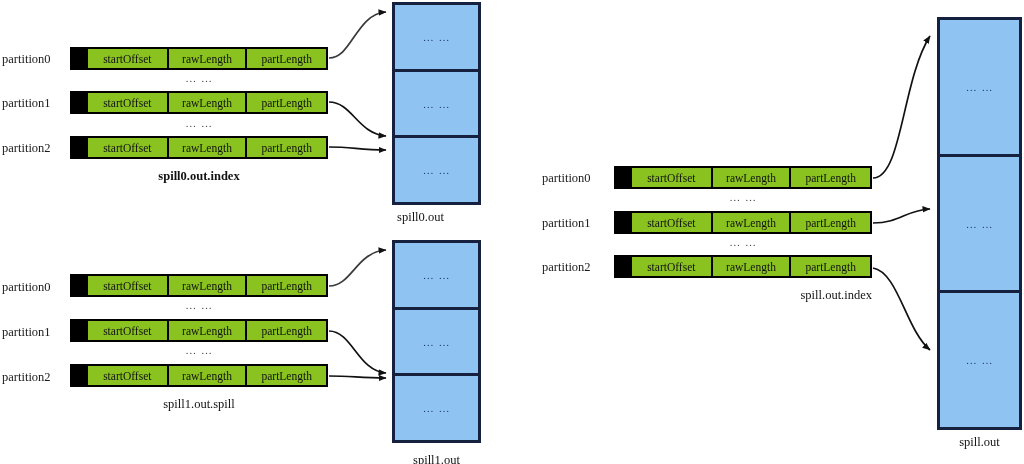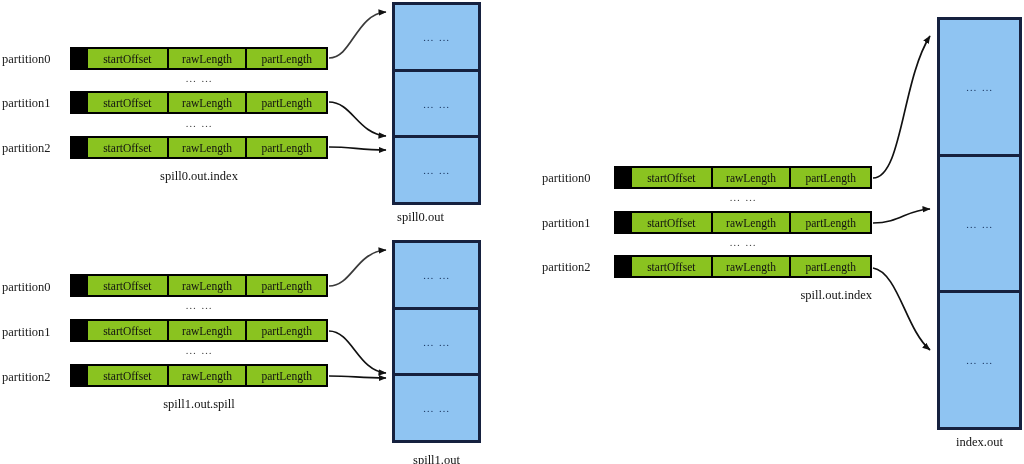--- a/index.html
+++ b/index.html
@@ -130,21 +130,21 @@
 
     <div class="ellipsis-sep" style="left:70px; top:118px; width:258px;">… …</div>
 
     <div class="part-label" style="left:2px; top:142px;">partition2</div>
     <div class="field-row" style="left:70px; top:136px; width:258px; height:23px;">
       <div class="field-cell" style="width:86px;">startOffset</div>
       <div class="field-cell" style="width:84px;">rawLength</div>
       <div class="field-cell" style="width:84px;">partLength</div>
     </div>
 
-    <div class="caption" style="left:70px; top:170px; width:258px;">spill0.out.index</div>
+    <div class="caption" style="left:70px; top:170px; width:258px;font-weight:bold;">spill0.out.index</div>
   </div>
 
   <div class="file-col" style="left:392px; top:2px; width:89px; height:203px;">
     <div class="file-seg">… …</div>
     <div class="file-seg">… …</div>
     <div class="file-seg">… …</div>
   </div>
   <div class="caption" style="left:376px; top:211px; width:89px;">spill0.out</div>
 
   <div class="index-group">
@@ -212,21 +212,21 @@
     </div>
 
     <div class="caption" style="left:614px; top:289px; width:258px;text-align:right;">spill.out.index</div>
   </div>
 
   <div class="file-col" style="left:937px; top:17px; width:85px; height:413px;">
     <div class="file-seg">… …</div>
     <div class="file-seg">… …</div>
     <div class="file-seg">… …</div>
   </div>
-  <div class="caption" style="left:937px; top:436px; width:85px;">index.out</div>
+  <div class="caption" style="left:937px; top:436px; width:85px;">spill.out</div>
 
   <svg class="arrows" viewBox="0 0 1024 464">
     <defs>
       <marker id="ah" markerWidth="9" markerHeight="9" refX="7.5" refY="3.2" orient="auto" markerUnits="userSpaceOnUse">
         <path d="M0,0 L8,3.2 L0,6.4 z" fill="#111111"></path>
       </marker>
     </defs>
 
     <path d="M329,58 C352,58 356,14 386,12" fill="none" stroke="#3a3a3a" stroke-width="1.7" marker-end="url(#ah)"></path>
     <path d="M329,102 C352,102 358,134 386,136" fill="none" stroke="#111111" stroke-width="1.7" marker-end="url(#ah)"></path>

